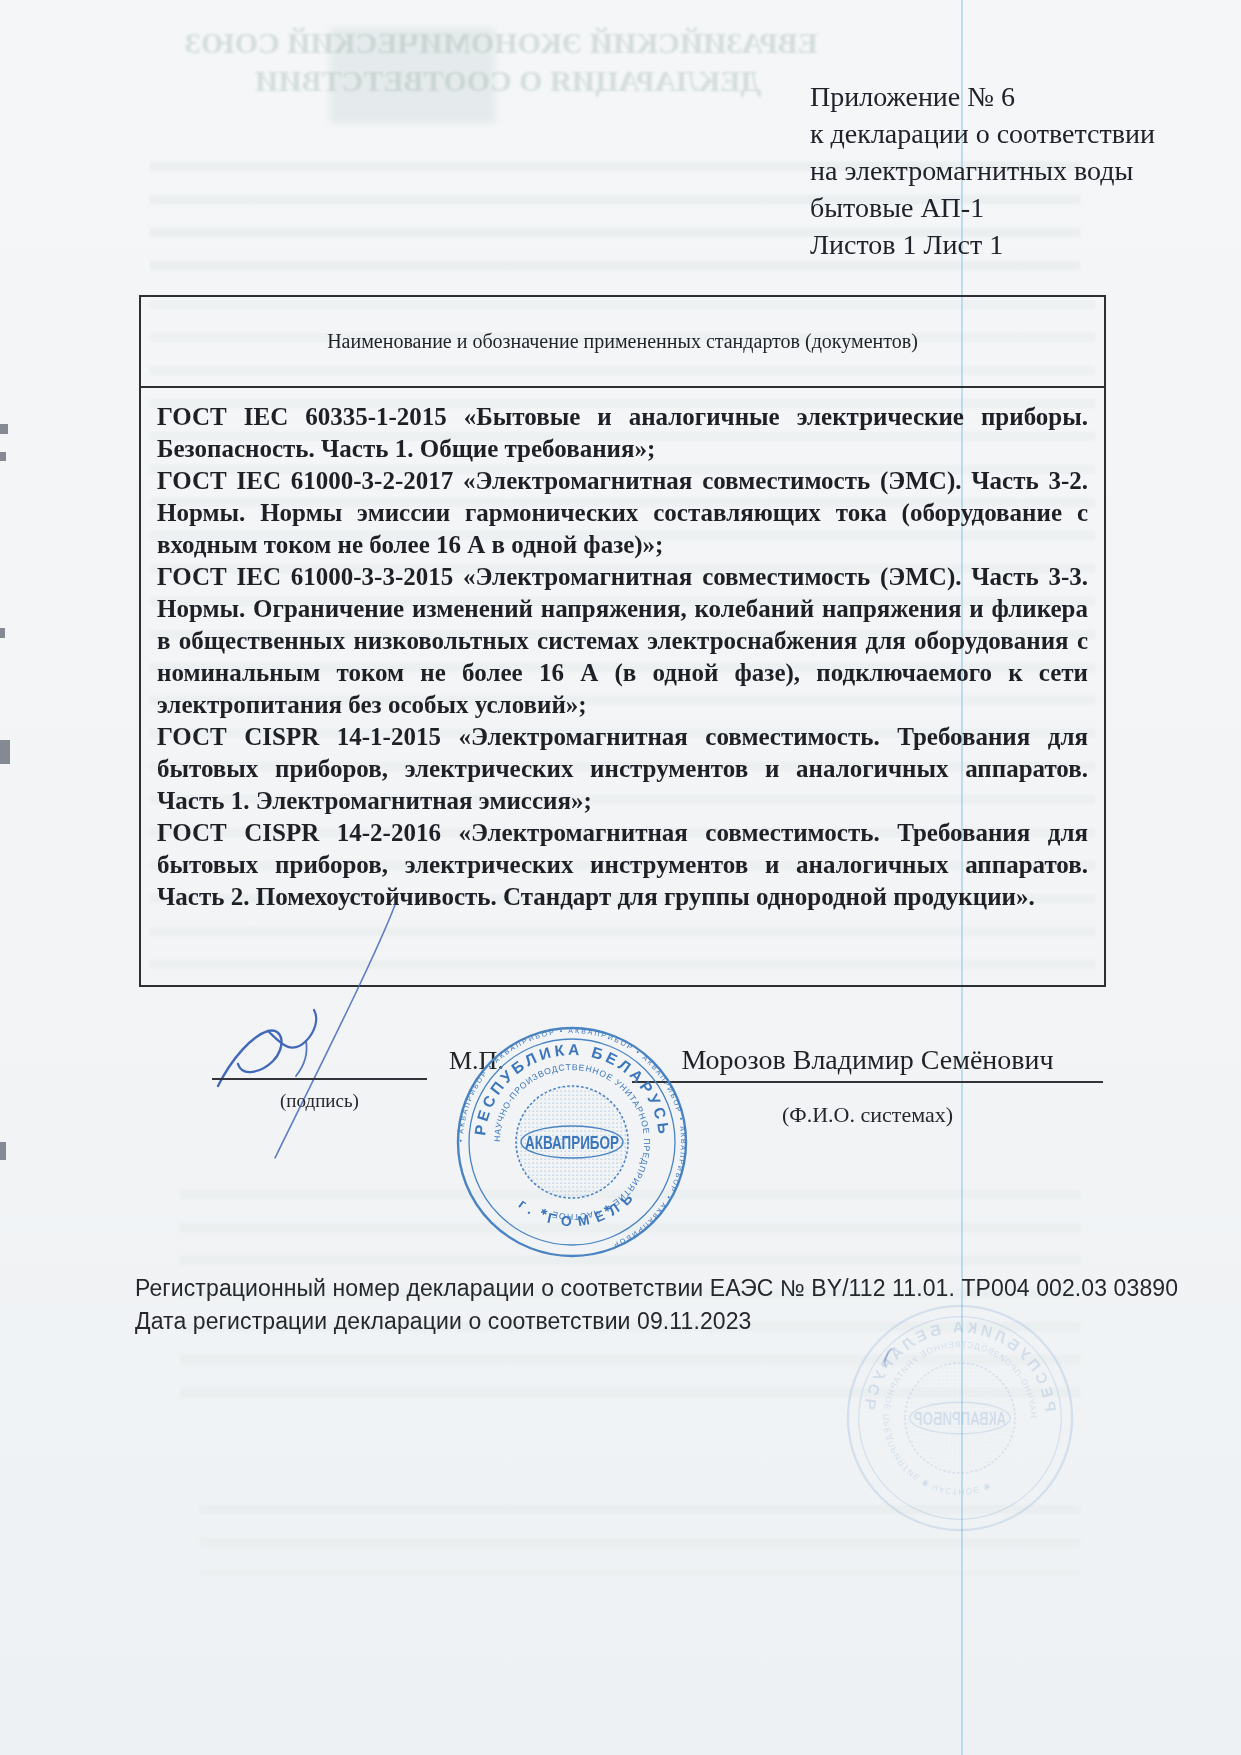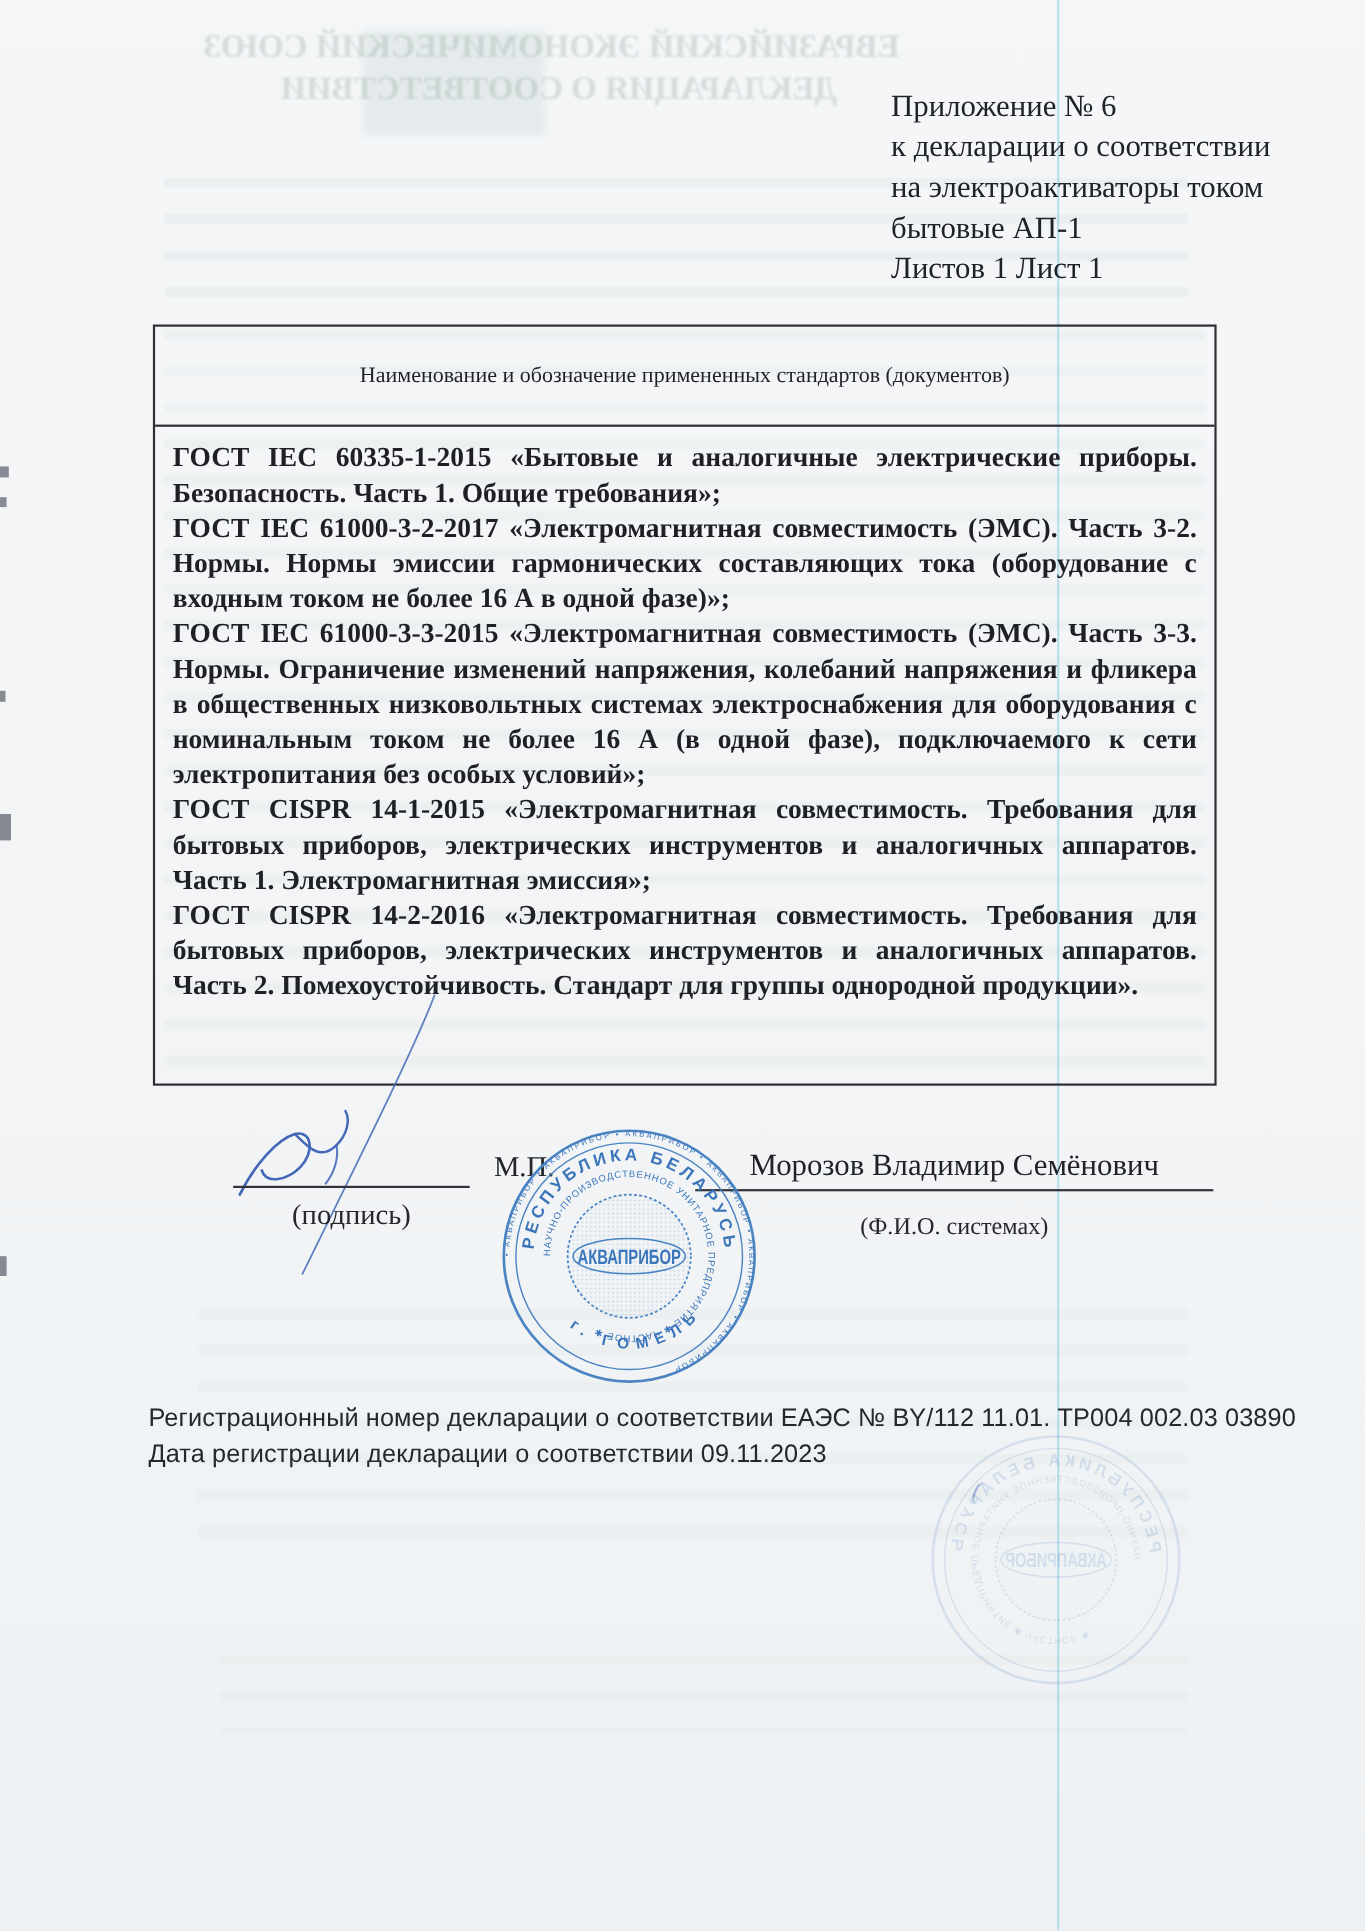--- a/index.html
+++ b/index.html
@@ -40,21 +40,21 @@
   .stable .thead{
     height:91px;border-bottom:2px solid #2e2f33;box-sizing:border-box;
     display:flex;align-items:center;justify-content:center;
     font-size:20px;color:#1f2127;
   }
   .stable .tbody{padding:13px 16px 8px 16px;font-size:25px;line-height:32px;color:#1e2026;}
   .stable .tbody p{margin:0;text-align:justify;font-weight:bold;}
   
   .sig-line{position:absolute;left:212px;top:1078px;width:215px;height:2px;background:#33343a;}
   .sig-caption{position:absolute;left:212px;top:1090px;width:215px;text-align:center;
-    font-size:26px;color:#26272d;}
+    font-size:19px;color:#26272d;}
   .mp-label{position:absolute;left:449px;top:1046px;font-size:26px;color:#222California;color:#22242a;}
   .name-line{position:absolute;left:632px;top:1081px;width:471px;height:2px;background:#33343a;}
   .name-text{position:absolute;left:632px;top:1044px;width:471px;text-align:center;
     font-size:28px;color:#1f2127;white-space:nowrap;}
   .fio-caption{position:absolute;left:632px;top:1102px;width:471px;text-align:center;
     font-size:22px;color:#26272d;}
   
   .autograph{position:absolute;left:180px;top:890px;width:280px;height:280px;}
   .autograph path{fill:none;stroke:#4468b8;stroke-linecap:round;}
   
@@ -85,21 +85,21 @@
   <div class="edge-mark" style="left:0;top:424px;width:8px;height:10px;"></div>
   <div class="edge-mark" style="left:0;top:452px;width:6px;height:9px;"></div>
   <div class="edge-mark" style="left:0;top:628px;width:5px;height:10px;"></div>
   <div class="edge-mark" style="left:0;top:740px;width:10px;height:24px;"></div>
   <div class="edge-mark" style="left:0;top:1142px;width:6px;height:18px;"></div>
   <div class="pen-tick" style="left:885px;top:1348px;"></div>
 
   <div class="appendix">
     <div>Приложение № 6</div>
     <div>к декларации о соответствии</div>
-    <div>на электроактиваторы током</div>
+    <div>на электромагнитных воды</div>
     <div>бытовые АП-1</div>
     <div>Листов 1 Лист 1</div>
   </div>
 
   <div class="stable">
     <div class="thead">Наименование и обозначение примененных стандартов (документов)</div>
     <div class="tbody">
       <p>ГОСТ IEC 60335-1-2015 «Бытовые и аналогичные электрические приборы. Безопасность. Часть 1. Общие требования»;</p>
       <p>ГОСТ IEC 61000-3-2-2017 «Электромагнитная совместимость (ЭМС). Часть 3-2. Нормы. Нормы эмиссии гармонических составляющих тока (оборудование с входным током не более 16 А в одной фазе)»;</p>
       <p>ГОСТ IEC 61000-3-3-2015 «Электромагнитная совместимость (ЭМС). Часть 3-3. Нормы. Ограничение изменений напряжения, колебаний напряжения и фликера в общественных низковольтных системах электроснабжения для оборудования с номинальным током не более 16 А (в одной фазе), подключаемого к сети электропитания без особых условий»;</p>

